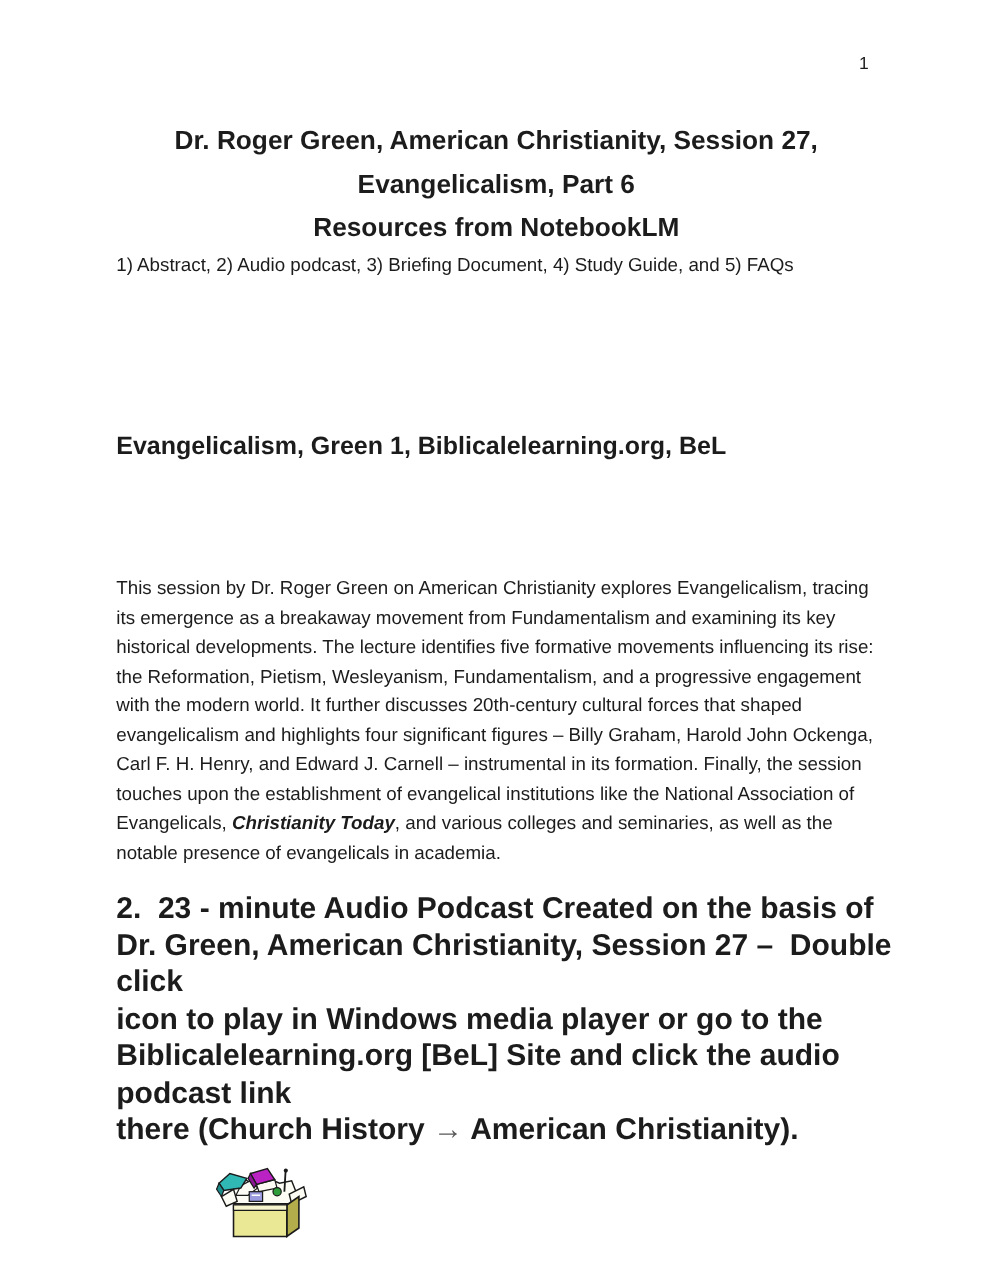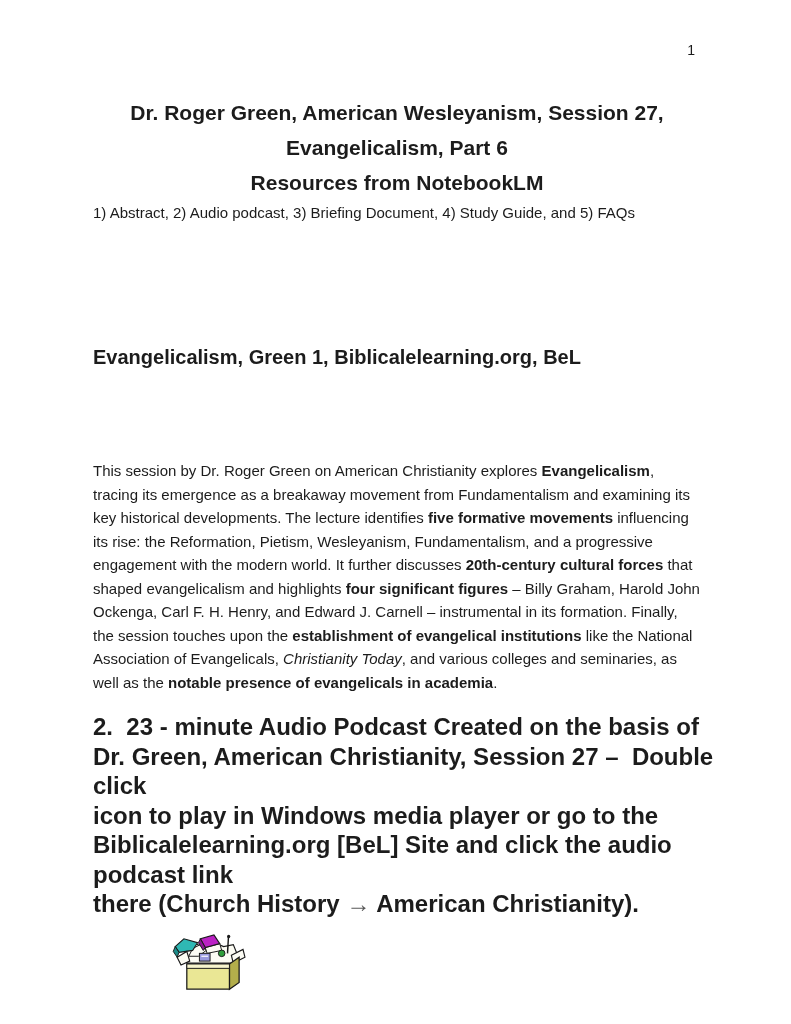--- a/index.html
+++ b/index.html
@@ -38,32 +38,32 @@
   .s1 { margin-top: 46px; font-size: 20px; line-height: 35px; }
   .body-para {
     margin: 14px 0 0;
     font-size: 15px; line-height: 23.5px;
     width: 608px;
     white-space: pre-wrap;
   }
   .s2 { margin-top: 18px; font-size: 24px; line-height: 29.5px; width: 672px; }
   .attachment { margin-top: 14px; width: 238px; text-align: center; }
   .package-icon-svg { display: block; margin: 0 auto 2px auto; }
-  .b { font-weight: 700; }
-  .i { font-style: italic; }
+  .b { font-weight: 400; }
+  .i { font-style: italic; font-weight: bold; }
 </style>
 </head>
 <body>
 
 <div class="page">
 
   <div class="page-number">1</div>
 
   <h1 class="doc-title">
-    <div>Dr. Roger Green, American Wesleyanism, Session 27,</div>
+    <div>Dr. Roger Green, American Christianity, Session 27,</div>
     <div>Evangelicalism, Part 6</div>
     <div>Resources from NotebookLM</div>
   </h1>
 
   <p class="subtitle">1) Abstract, 2) Audio podcast, 3) Briefing Document, 4) Study Guide, and 5) FAQs</p>
 
   <h2 class="section-heading s1">
     <div>Evangelicalism, Green 1, Biblicalelearning.org, BeL</div>
   </h2>
 

